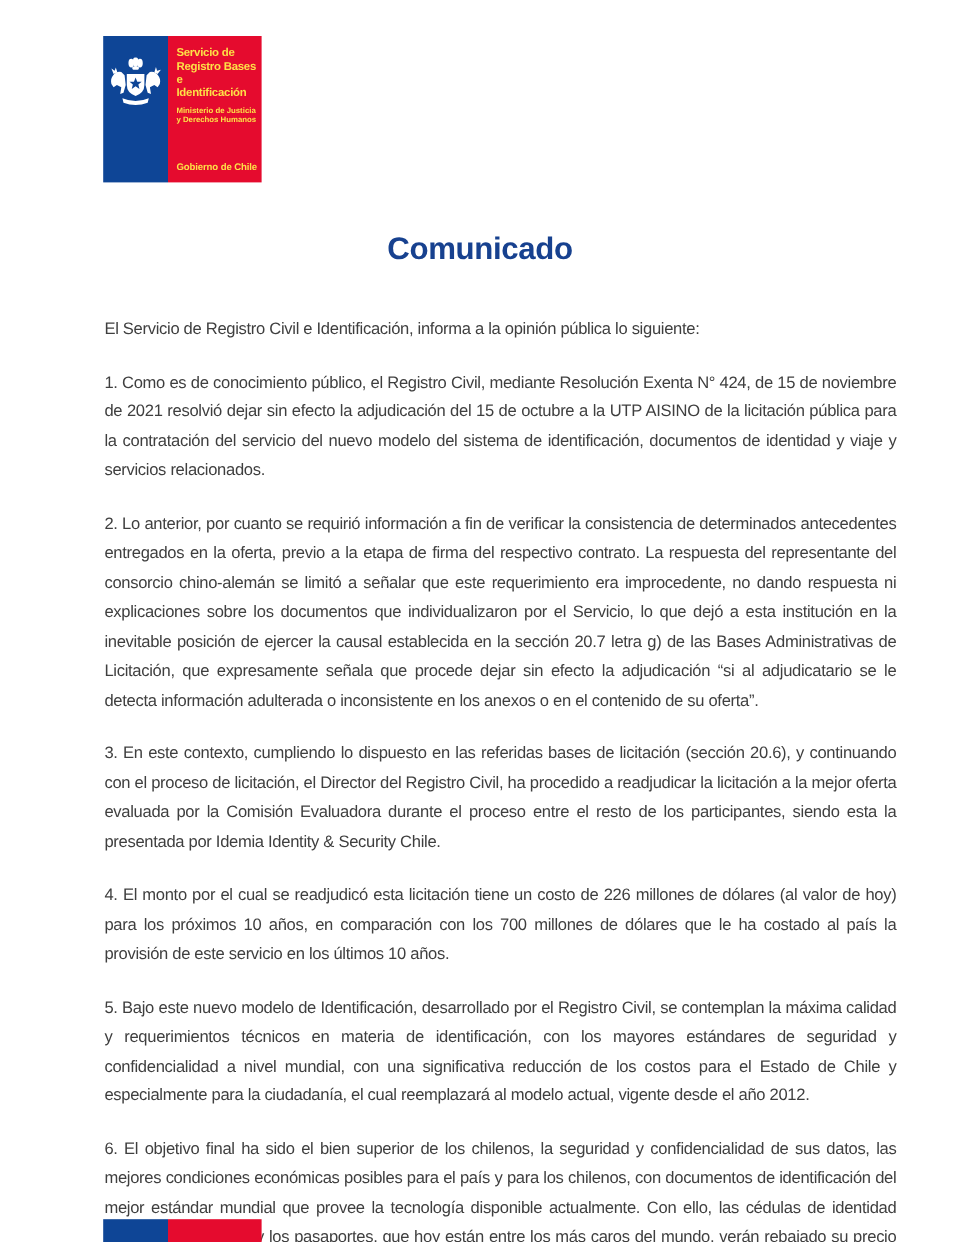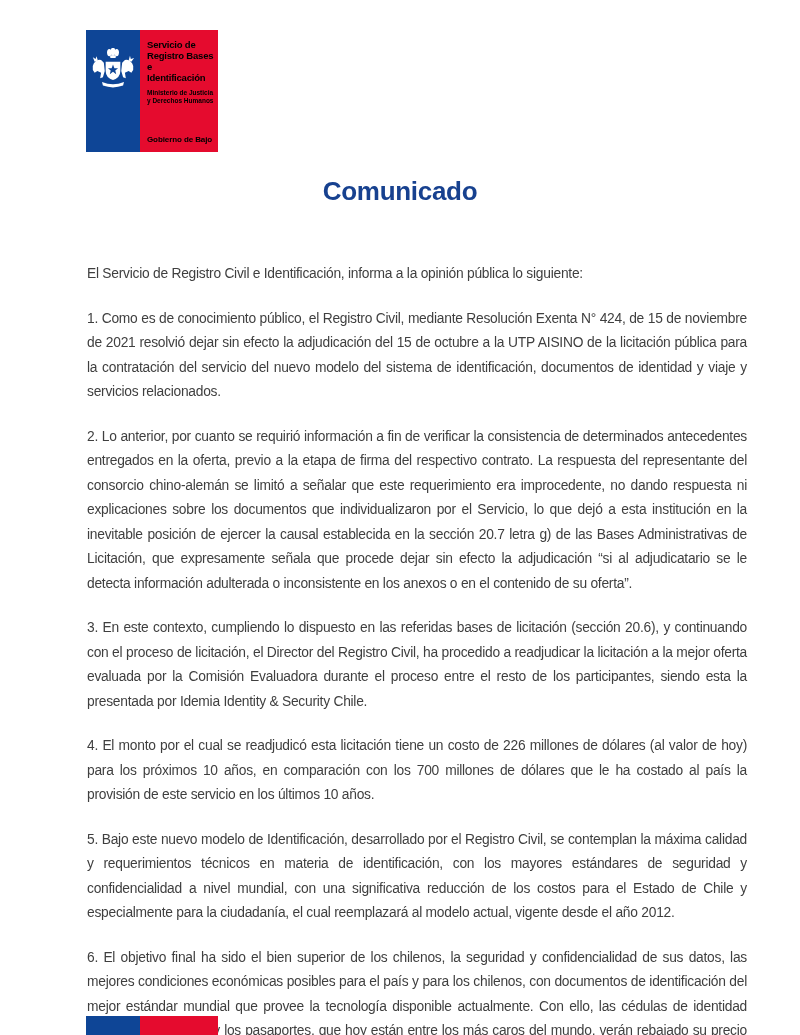--- a/index.html
+++ b/index.html
@@ -7,29 +7,29 @@
   .page {
     position:relative; width:800px; height:1035px; margin:0 auto;
     background:#ffffff; overflow:hidden;
     font-family:"Liberation Sans", sans-serif;
   }
 
   
   .logo { position:absolute; left:86px; top:30px; width:132px; height:122px; display:flex; }
   .logo-blue { width:54px; background:#0e4596; position:relative; }
   .logo-blue svg { position:absolute; left:4px; top:18px; width:46px; height:44px; }
-  .logo-red { flex:1; background:#e50b2e; position:relative; color:#000000; padding:9px 3px 0 7px; }
+  .logo-red { flex:1; background:#e50b2e; position:relative; color:#fde047; padding:9px 3px 0 7px; }
   .svc-name span { display:block; font-weight:bold; font-size:9.5px; line-height:11px; letter-spacing:-0.2px; }
   .ministry { margin-top:6px; }
   .ministry span { display:block; font-weight:bold; font-size:6.5px; line-height:8px; }
   .government { position:absolute; left:7px; bottom:8px; font-weight:bold; font-size:8px; letter-spacing:-0.1px; }
 
   
   .doc-title {
-    position:absolute; top:176px; left:0; width:100%;
+    position:absolute; top:192px; left:0; width:100%;
     text-align:center; color:#17418f; font-weight:bold;
     font-size:26px; line-height:30px; letter-spacing:-0.3px;
   }
 
   
   .body-text {
     position:absolute; left:87px; top:246px; width:660px;
     color:#3f3f3f; font-size:13.8px; line-height:24.5px;
     letter-spacing:-0.25px; text-align:justify;
   }
@@ -72,21 +72,21 @@
     <div class="logo-red">
       <div class="svc-name">
         <span>Servicio de</span>
         <span>Registro Bases e</span>
         <span>Identificación</span>
       </div>
       <div class="ministry">
         <span>Ministerio de Justicia</span>
         <span>y Derechos Humanos</span>
       </div>
-      <div class="government">Gobierno de Bajo</div>
+      <div class="government">Gobierno de Chile</div>
     </div>
   </div>
 
   <h1 class="doc-title">Comunicado</h1>
 
   <div class="body-text">
     <p>El Servicio de Registro Civil e Identificación, informa a la opinión pública lo siguiente:</p>
     <p>1. Como es de conocimiento público, el Registro Civil, mediante Resolución Exenta N° 424, de 15 de noviembre de 2021 resolvió dejar sin efecto la adjudicación del 15 de octubre a la UTP AISINO de la licitación pública para la contratación del servicio del nuevo modelo del sistema de identificación, documentos de identidad y viaje y servicios relacionados.</p>
     <p>2. Lo anterior, por cuanto se requirió información a fin de verificar la consistencia de determinados antecedentes entregados en la oferta, previo a la etapa de firma del respectivo contrato. La respuesta del representante del consorcio chino-alemán se limitó a señalar que este requerimiento era improcedente, no dando respuesta ni explicaciones sobre los documentos que individualizaron por el Servicio, lo que dejó a esta institución en la inevitable posición de ejercer la causal establecida en la sección 20.7 letra g) de las Bases Administrativas de Licitación, que expresamente señala que procede dejar sin efecto la adjudicación “si al adjudicatario se le detecta información adulterada o inconsistente en los anexos o en el contenido de su oferta”.</p>
     <p>3. En este contexto, cumpliendo lo dispuesto en las referidas bases de licitación (sección 20.6), y continuando con el proceso de licitación, el Director del Registro Civil, ha procedido a readjudicar la licitación a la mejor oferta evaluada por la Comisión Evaluadora durante el proceso entre el resto de los participantes, siendo esta la presentada por Idemia Identity &amp; Security Chile.</p>

